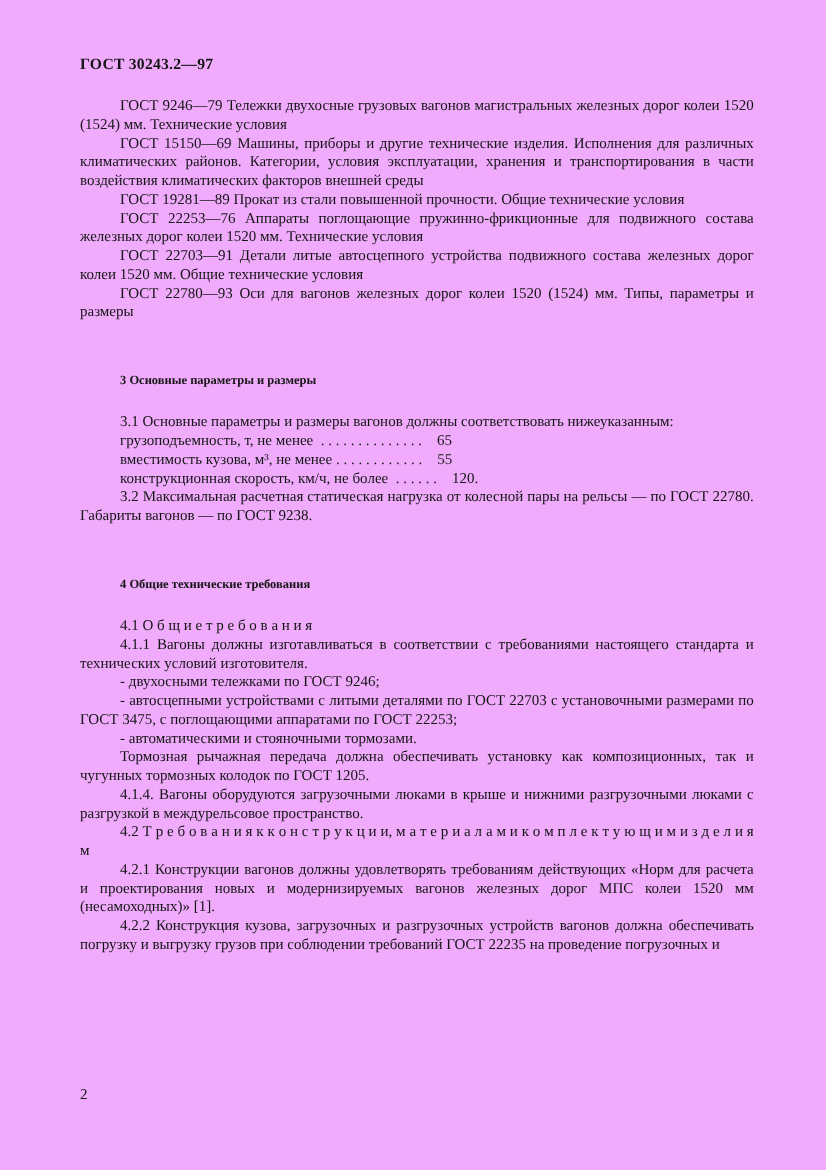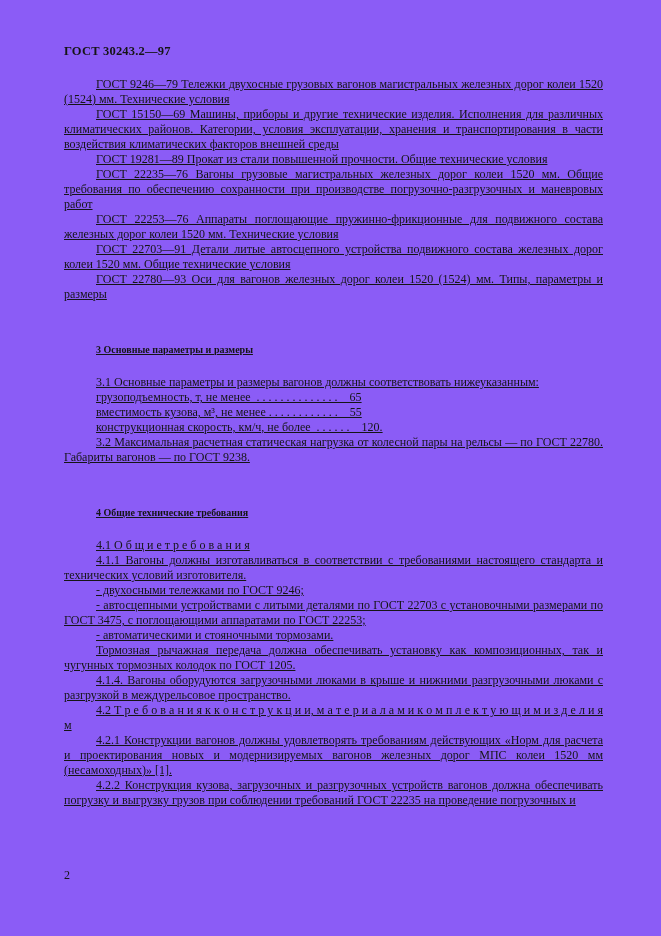--- a/index.html
+++ b/index.html
@@ -1,36 +1,36 @@
 <!DOCTYPE html>
 <html><head>
 <meta charset="utf-8">
 <style>
   * { margin: 0; padding: 0; box-sizing: border-box; }
   html, body { width: 661px; height: 936px; }
   body { background: #f2f2f0; }
   .page {
     width: 661px;
     height: 936px;
-    background: #8b5cf6;
+    background: #f0abfc;
     position: relative;
     padding: 44px 58px 0 64px;
     font-family: "Liberation Serif", "DejaVu Serif", serif;
     font-size: 12px;
     line-height: 15px;
     color: #151515;
     overflow: hidden;
   }
   .doc-header {
     font-weight: bold;
     font-size: 12.5px;
     margin-bottom: 18px;
     letter-spacing: 0.2px;
   }
-  .content { width: 100%; text-decoration: underline; }
+  .content { width: 100%; }
   .p {
     text-align: justify;
     text-indent: 32px;
   }
   .heading {
     font-weight: bold;
     font-size: 10px;
     text-indent: 32px;
     margin-top: 40px;
     margin-bottom: 18px;
@@ -49,21 +49,20 @@
 </head>
 <body>
 
 <div class="page">
   <div class="doc-header">ГОСТ 30243.2—97</div>
 
   <div class="content">
       <div class="p">ГОСТ 9246—79  Тележки двухосные грузовых вагонов магистральных железных дорог колеи 1520 (1524) мм. Технические условия</div>
       <div class="p">ГОСТ 15150—69   Машины, приборы и другие технические изделия. Исполнения для различных климатических районов. Категории, условия эксплуатации, хранения и транспортирования в части воздействия климатических факторов внешней среды</div>
       <div class="p">ГОСТ 19281—89  Прокат из стали повышенной прочности. Общие технические условия</div>
-      <div class="p">ГОСТ 22235—76  Вагоны грузовые магистральных железных дорог колеи 1520 мм. Общие требования по обеспечению сохранности при производстве погрузочно-разгрузочных и маневровых работ</div>
       <div class="p">ГОСТ 22253—76  Аппараты поглощающие пружинно-фрикционные для подвижного состава железных дорог колеи 1520 мм. Технические условия</div>
       <div class="p">ГОСТ 22703—91  Детали литые автосцепного устройства подвижного состава железных дорог колеи 1520 мм. Общие технические условия</div>
       <div class="p">ГОСТ 22780—93  Оси для вагонов железных дорог колеи 1520 (1524) мм. Типы, параметры и размеры</div>
       <div class="heading">3  Основные параметры и размеры</div>
       <div class="p">3.1  Основные параметры и размеры вагонов должны соответствовать нижеуказанным:</div>
       <div class="param">грузоподъемность, т, не менее  . . . . . . . . . . . . . .    65</div>
       <div class="param">вместимость кузова, м³, не менее . . . . . . . . . . . .    55</div>
       <div class="param">конструкционная скорость, км/ч, не более  . . . . . .    120.</div>
       <div class="p">3.2  Максимальная расчетная статическая нагрузка от колесной пары на рельсы — по ГОСТ 22780. Габариты вагонов — по ГОСТ 9238.</div>
       <div class="heading">4  Общие технические требования</div>

